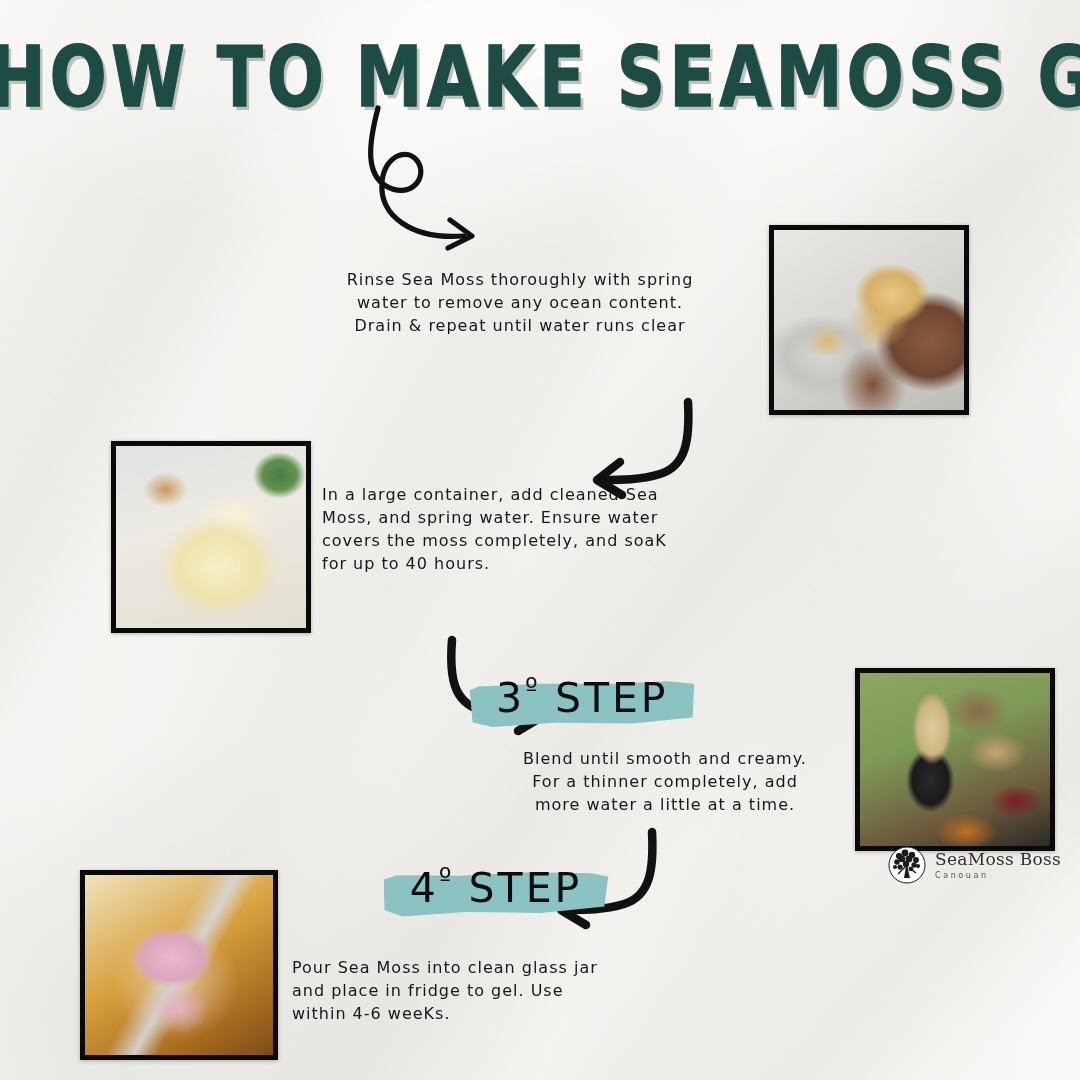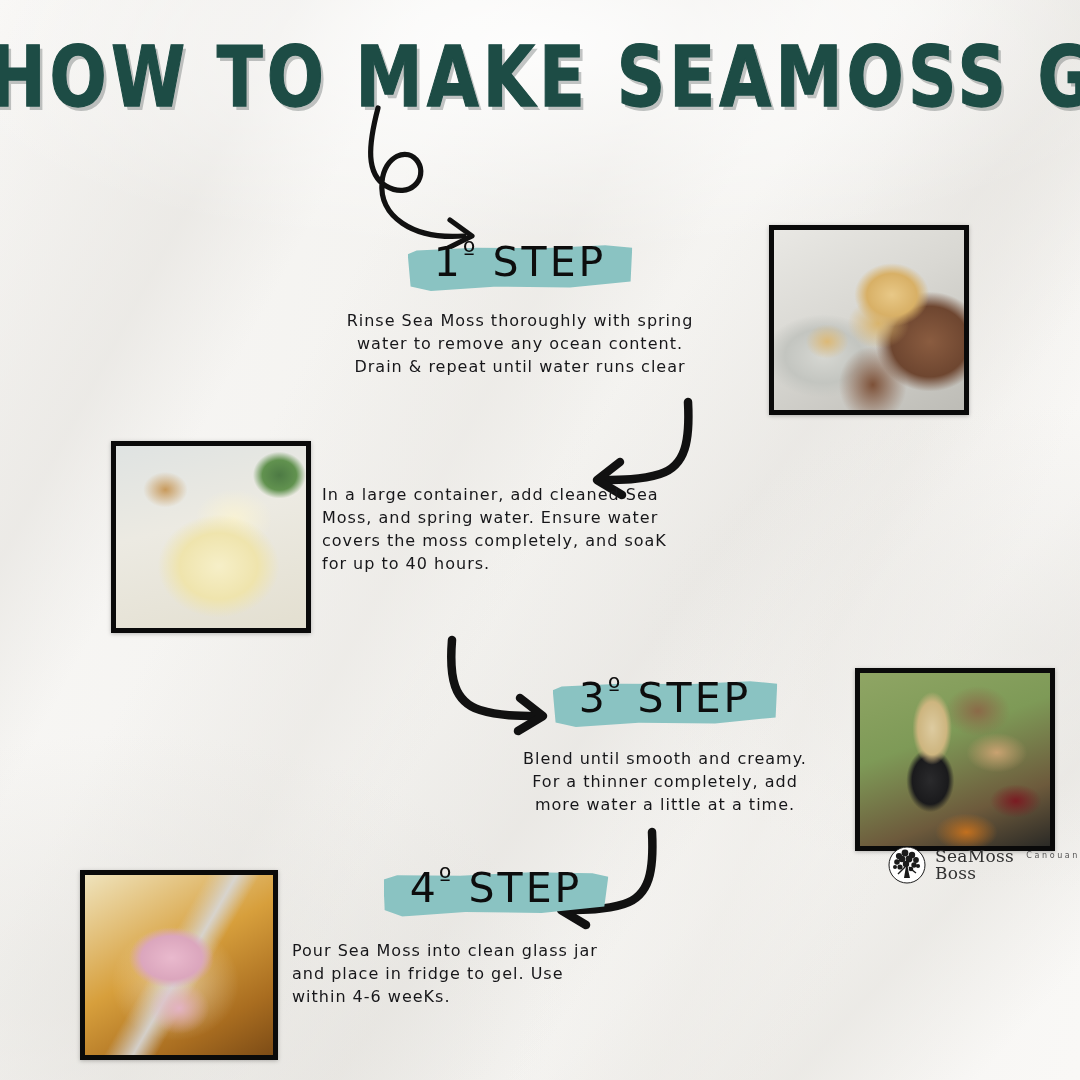--- a/index.html
+++ b/index.html
@@ -88,27 +88,27 @@
   #step-1 .head-wrap{text-align:center;}
   #step-1 .step-body{text-align:center;margin-top:17px;padding:0 14px;}
 
   
   #step-2{left:316px;top:443px;width:460px;}
   #step-2 .head-wrap{text-align:left;}
   #step-2 .step-body{text-align:left;margin-top:21px;padding-left:6px;}
 
   
   #step-3{left:470px;top:668px;width:390px;}
-  #step-3 .head-wrap{text-align:center;}
+  #step-3 .head-wrap{text-align:left;}
   #step-3 .step-body{text-align:center;margin-top:19px;}
 
   
   #step-4{left:286px;top:858px;width:420px;}
   #step-4 .head-wrap{text-align:center;}
-  #step-4 .step-body{text-align:left;margin-top:21px;padding-left:6px;}
+  #step-4 .step-body{text-align:left;margin-top:38px;padding-left:6px;}
 
   
   .photo{
     position:absolute;
     border:5px solid #0a0a0a;
     overflow:hidden;
     box-shadow:0 1px 4px rgba(0,0,0,.25);
     background:#ddd;
   }
   .photo .inner{position:absolute;inset:0;}
@@ -165,29 +165,29 @@
   #arrow-2{left:578px;top:390px;}
   #arrow-3{left:436px;top:630px;}
   #arrow-4{left:542px;top:818px;}
 
   
   #logo{
     position:absolute;left:888px;top:846px;
     display:flex;align-items:center;gap:9px;
   }
   #logo .mark{width:38px;height:38px;flex:0 0 38px;}
-  #logo .words{display:flex;line-height:1;}
+  #logo .words{display:flex;flex-direction:column;line-height:1;}
   #logo .brand{
     font-family:"DejaVu Serif", serif;
     font-size:17px;color:#303030;letter-spacing:.3px;
   }
   #logo .sub{
     font-family:"DejaVu Sans", sans-serif;
     font-size:8px;color:#555;letter-spacing:2.6px;
-    margin-top:4px;text-align:right;
+    margin-top:4px;text-align:left;
   }
 </style>
 </head>
 <body>
 
 <div id="bg-texture"></div>
 <div id="bg-texture2"></div>
 
 <div id="title">HOW TO MAKE SEAMOSS GEL</div>
 
@@ -229,21 +229,20 @@
   <div class="inner"></div>
 </div>
 <div class="photo" id="photo-4">
   <div class="inner"></div>
 </div>
 
 <div class="step" id="step-1">
   <div class="head-wrap">
     <div class="step-head">
       <span class="brush"></span>
-      <span class="txt"><span>1</span><span class="ord">º</span> <span>STEP</span></span>
     </div>
   </div>
   <div class="step-body">Rinse Sea Moss thoroughly with spring
 water to remove any ocean content.
 Drain &amp; repeat until water runs clear</div>
 </div>
 
 <div class="step" id="step-2">
   <div class="head-wrap">
     <div class="step-head">

